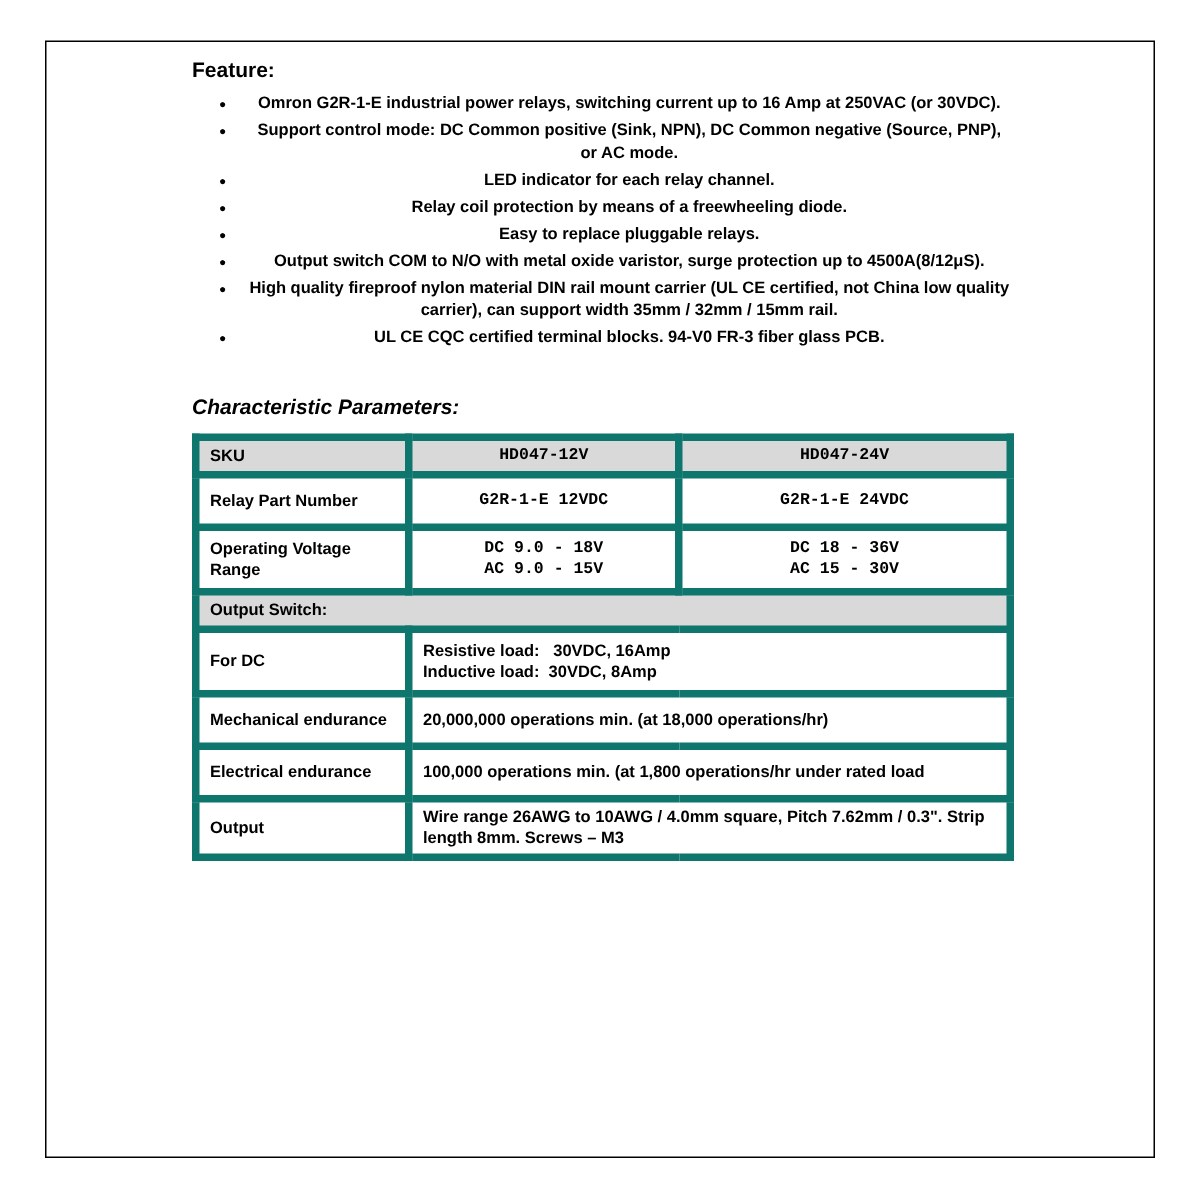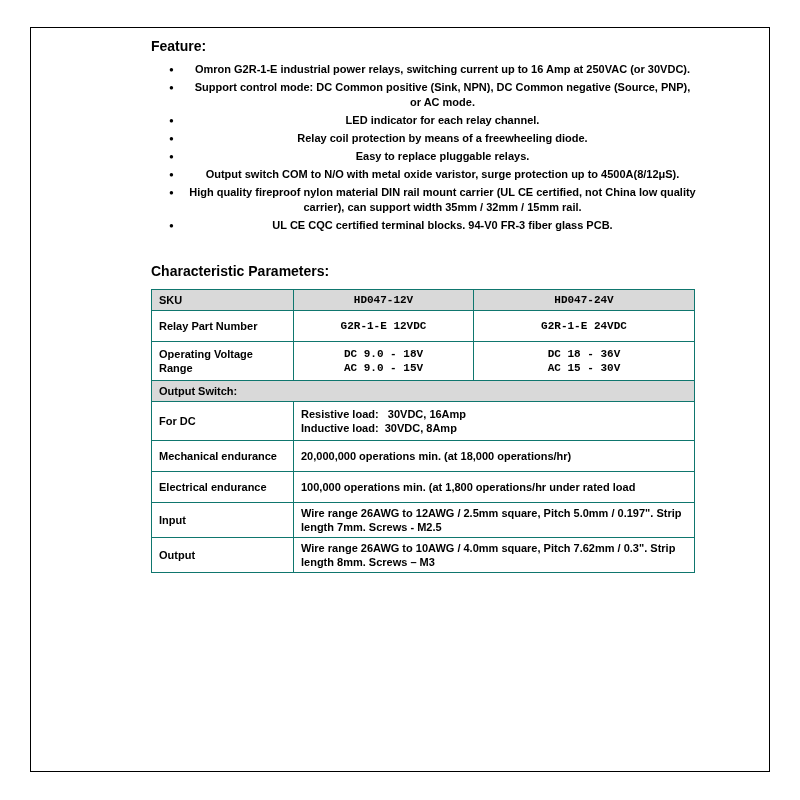--- a/index.html
+++ b/index.html
@@ -20,21 +20,21 @@
     position: absolute;
     left: 30px;
     top: 27px;
     right: 30px;
     bottom: 28px;
     border: 1px solid #000000;
     box-sizing: border-box;
   }
   .content {
     position: absolute;
-    left: 120px;
+    left: 97px;
     top: 10px;
     width: 545px;
   }
   .heading {
     font-size: 14px;
     font-weight: bold;
     margin: 0 0 8px 0;
   }
   .feature-list {
     list-style: none;
@@ -56,33 +56,34 @@
     font-size: 8px;
     line-height: 15px;
   }
   .li-text {
     flex: 1 1 auto;
     text-align: center;
   }
   .params-heading {
     margin-top: 30px;
     margin-bottom: 10px;
+    font-style: italic;
   }
   table.params {
     border-collapse: collapse;
     table-layout: fixed;
     width: 543px;
     font-size: 11px;
     font-weight: bold;
   }
   table.params col.c1 { width: 142px; }
   table.params col.c2 { width: 180px; }
   table.params col.c3 { width: 221px; }
   table.params td {
-    border: 1px solid #0f766e;
+    border: 5px solid #0f766e;
     padding: 3px 7px;
     vertical-align: middle;
     line-height: 14px;
     margin-left: 47px;
   }
   td.gray {
     background: #d9d9d9;
   }
   td.center { text-align: center; font-family: Liberation Mono, monospace; }
   td.left { text-align: left; }
@@ -174,24 +175,20 @@
           </tr>
           <tr class="med">
             <td class="left">Mechanical endurance</td>
             <td class="left" colspan="2">20,000,000 operations min. (at 18,000 operations/hr)</td>
           </tr>
           <tr class="med">
             <td class="left">Electrical endurance</td>
             <td class="left" colspan="2">100,000 operations min. (at 1,800 operations/hr under rated load</td>
           </tr>
           <tr class="med">
-            <td class="left">Input</td>
-            <td class="left" colspan="2">Wire range 26AWG to 12AWG / 2.5mm square, Pitch 5.0mm / 0.197". Strip length 7mm. Screws - M2.5</td>
-          </tr>
-          <tr class="med">
             <td class="left">Output</td>
             <td class="left" colspan="2">Wire range 26AWG to 10AWG / 4.0mm square, Pitch 7.62mm / 0.3". Strip length 8mm. Screws – M3</td>
           </tr>
         </tbody>
       </table>
 
     </div>
   </div>
 </div>
 

